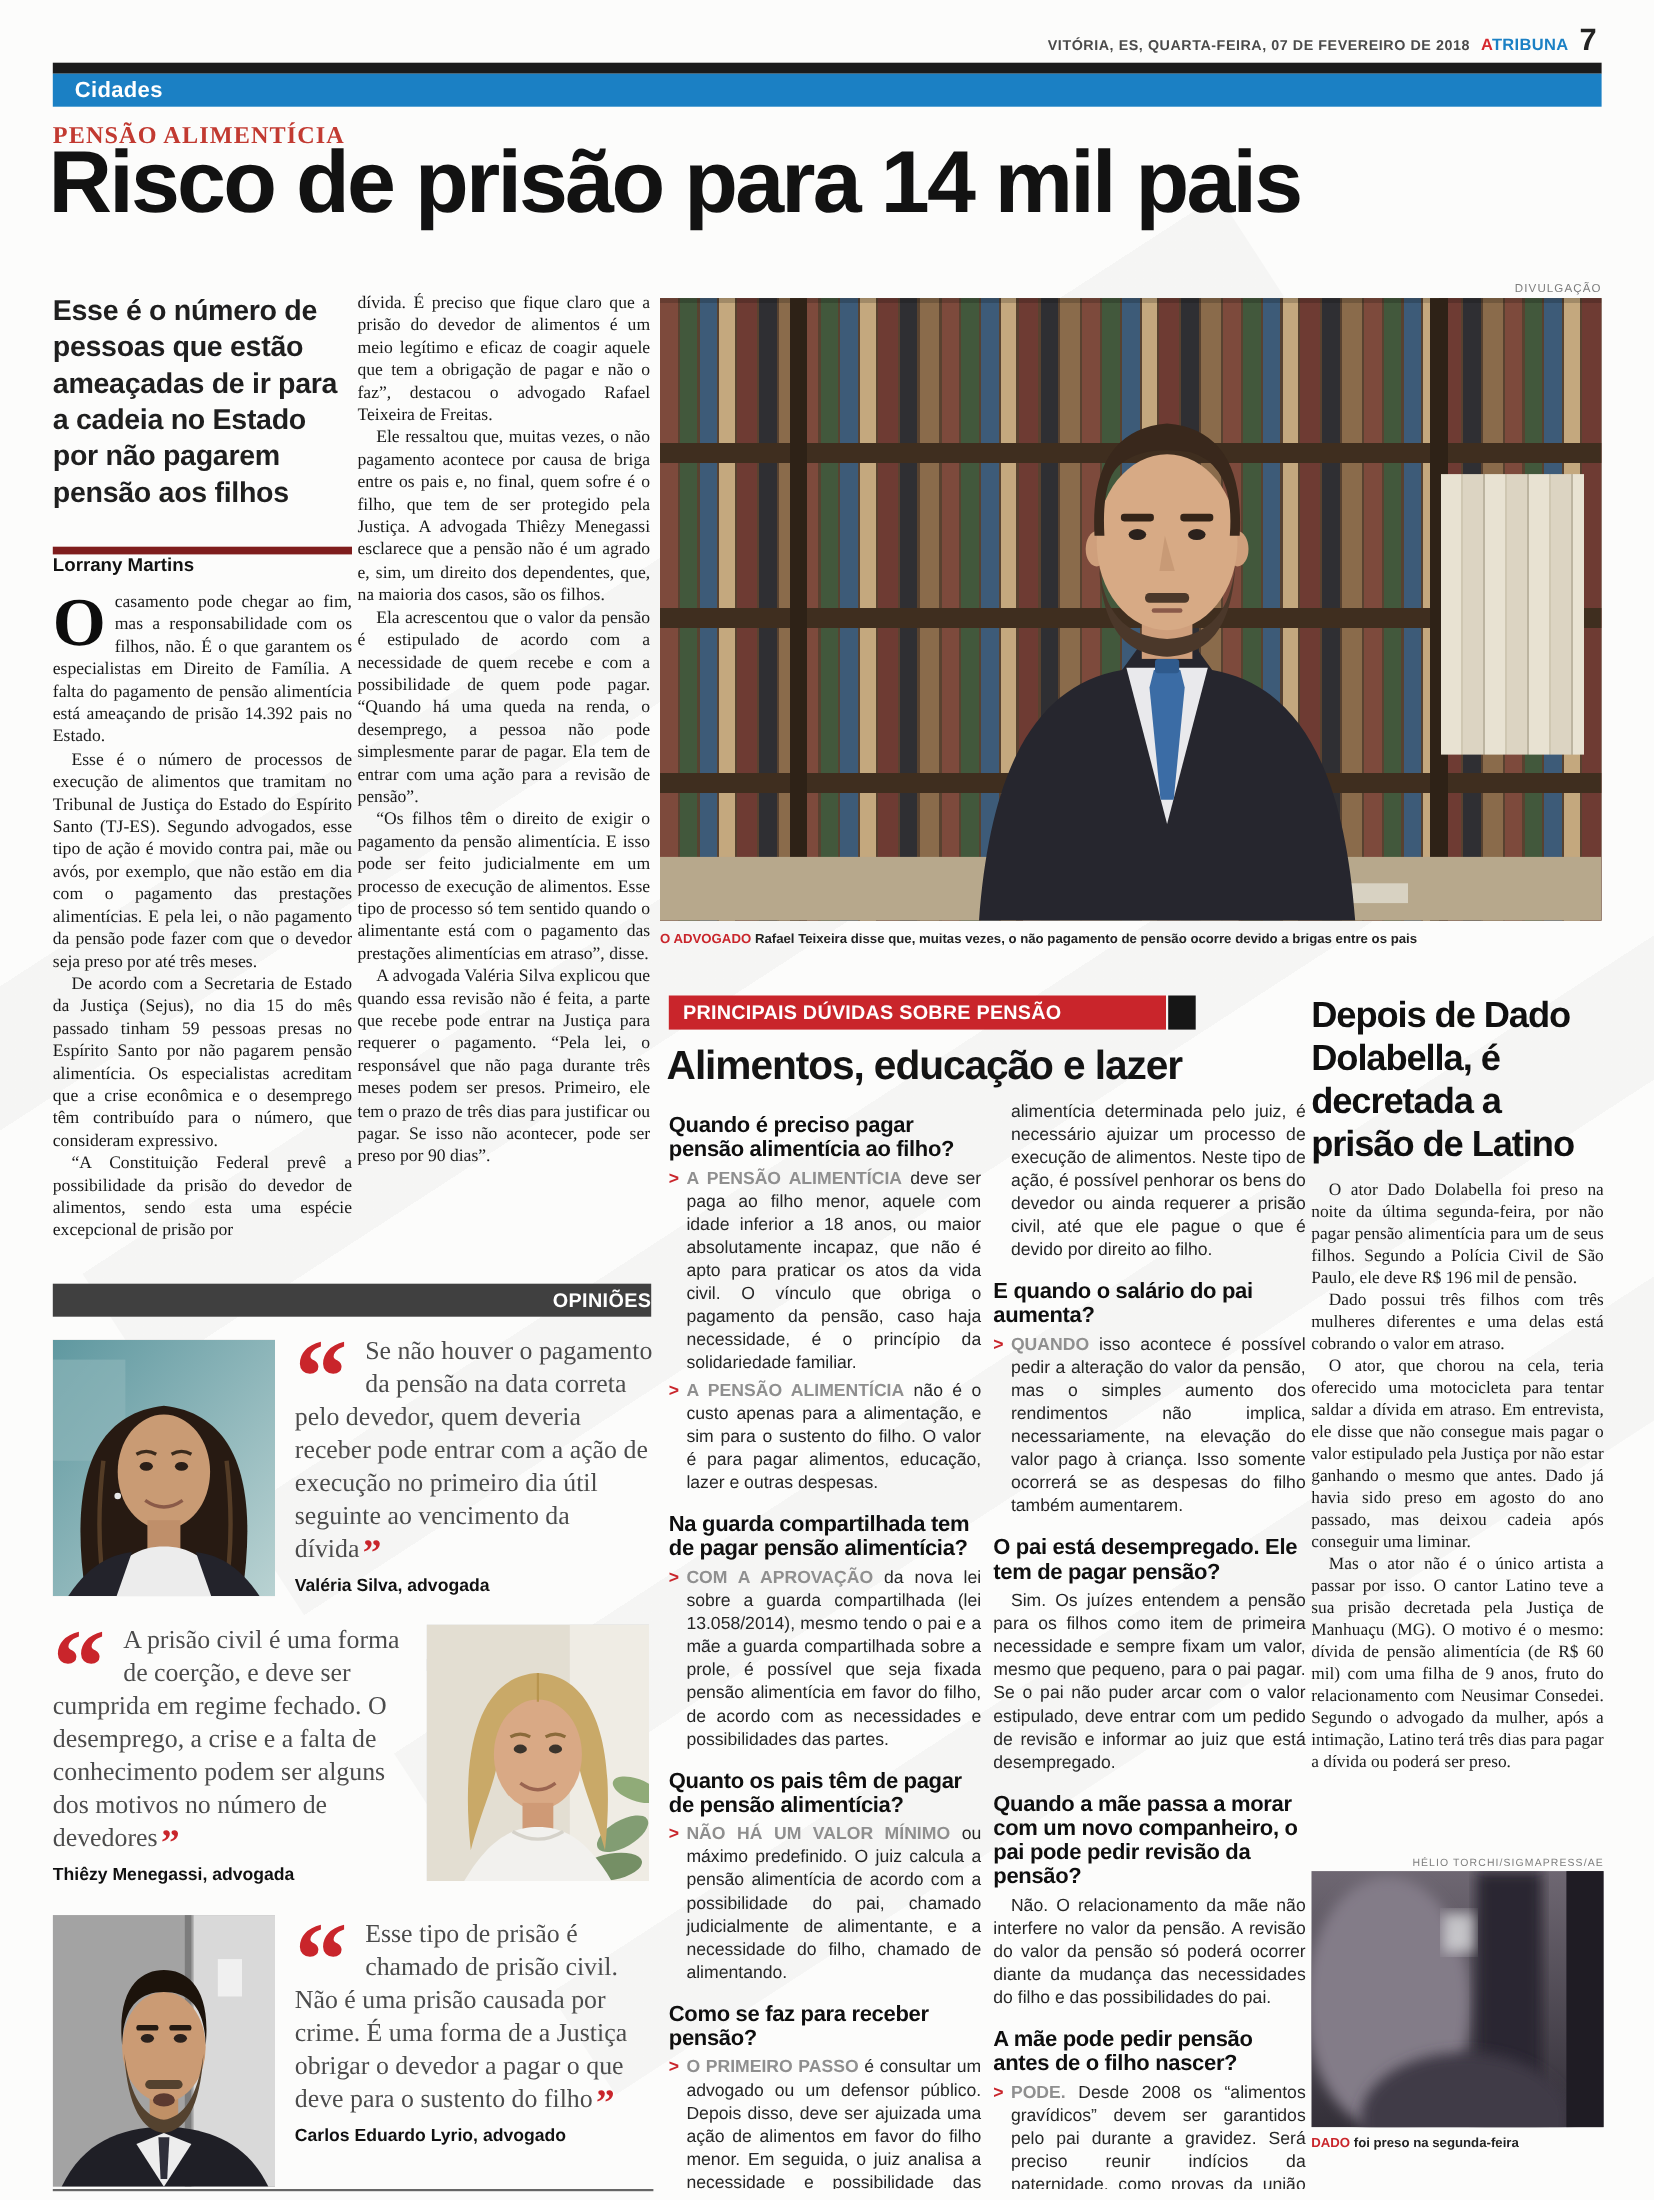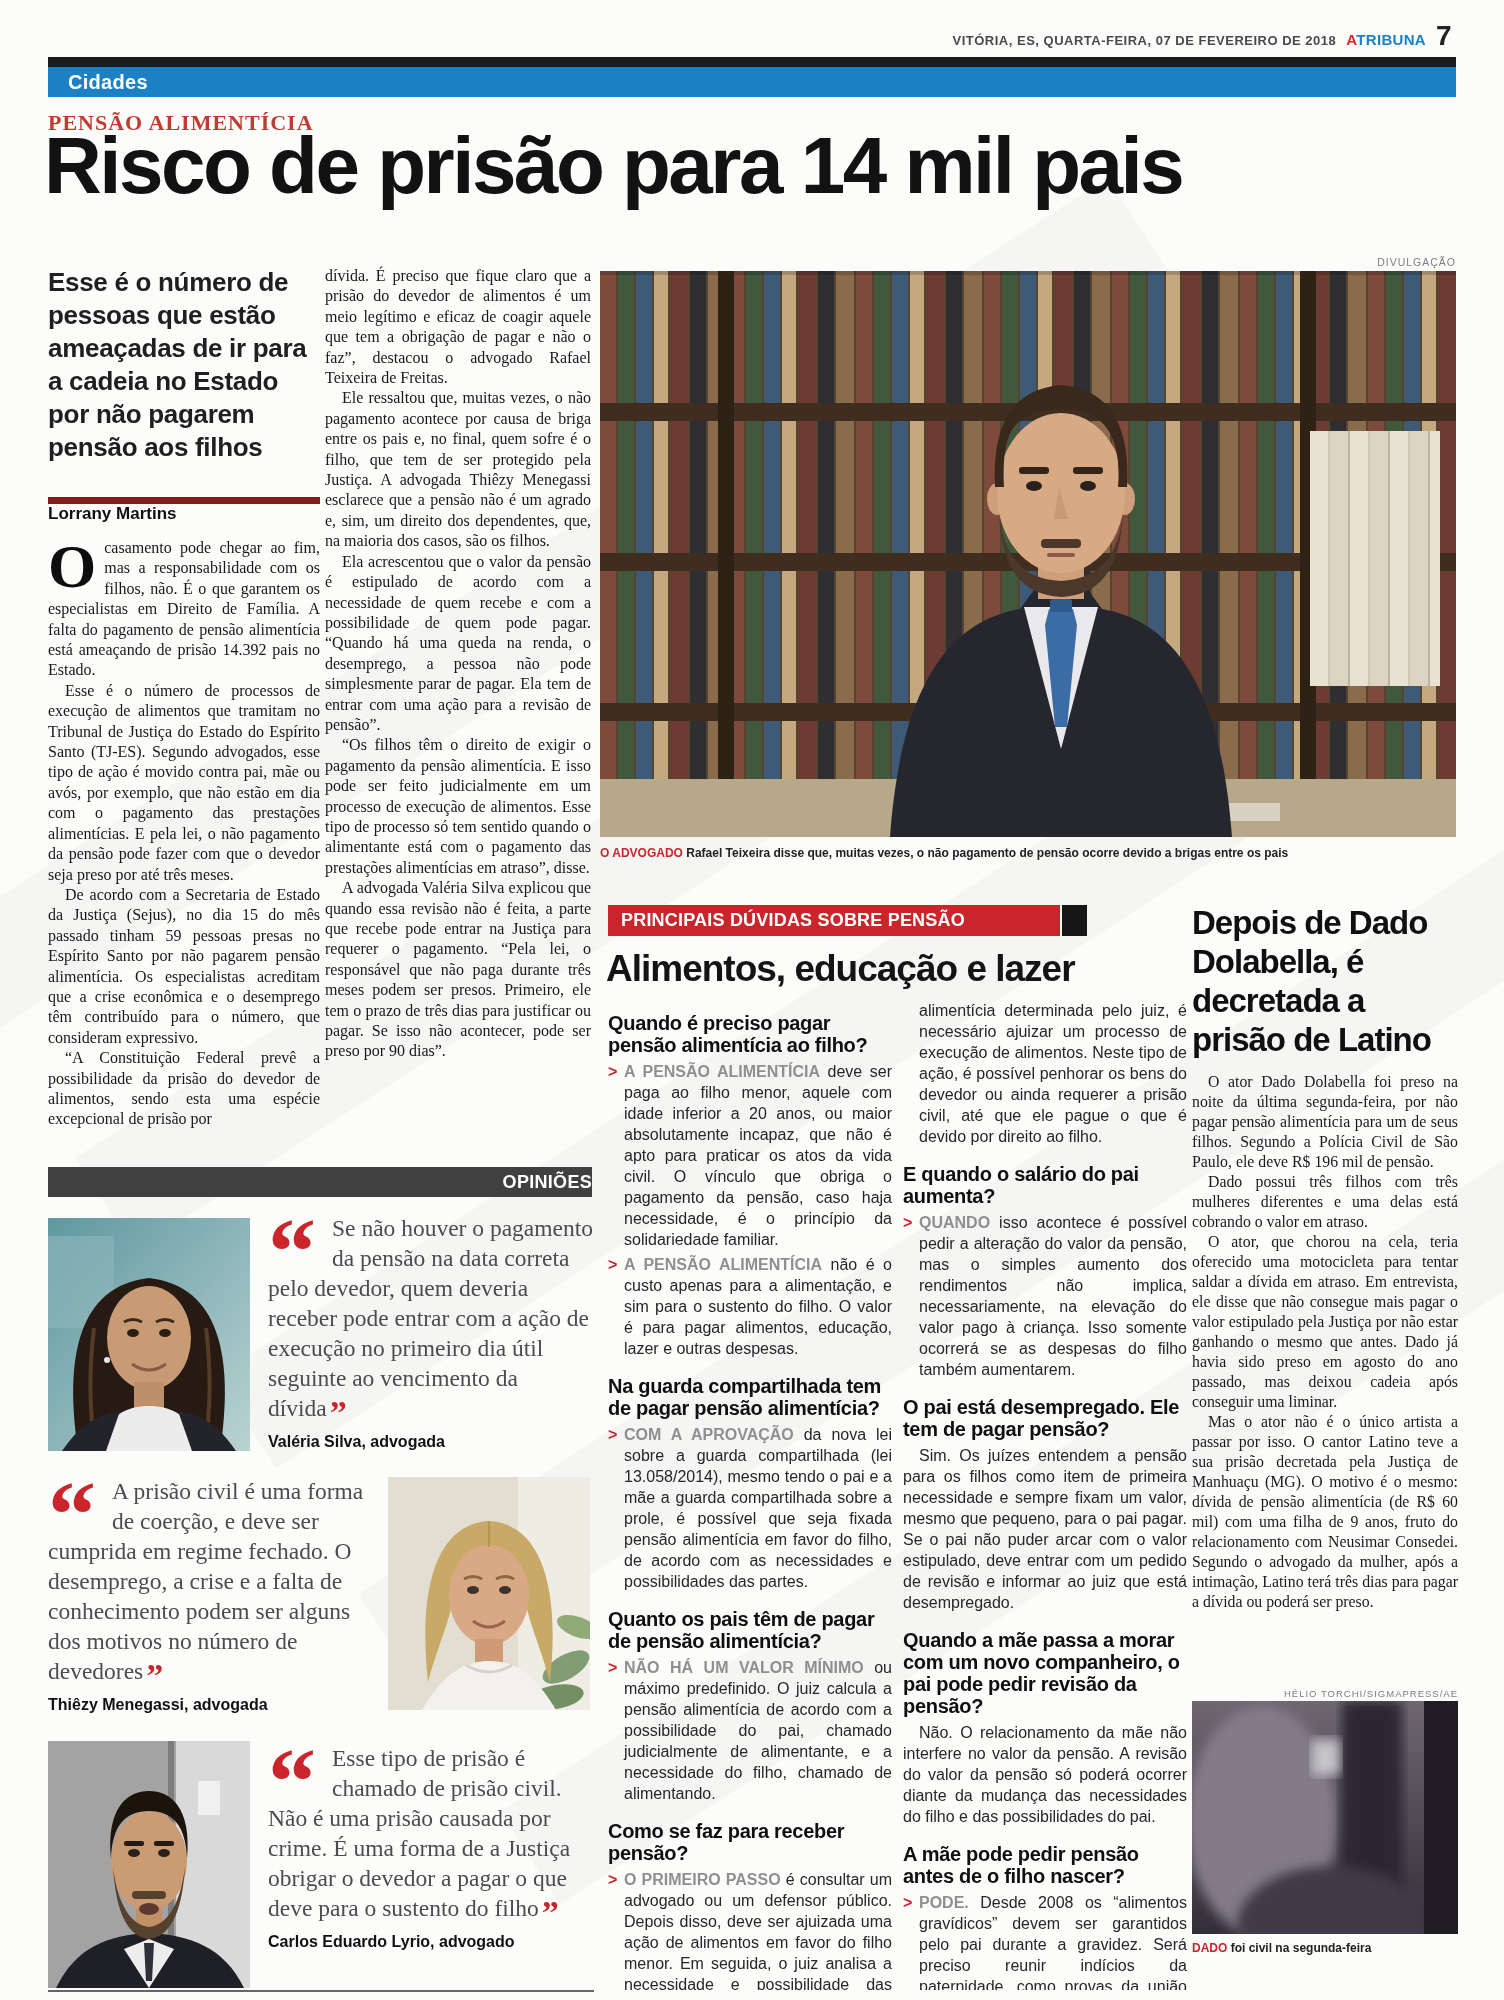--- a/index.html
+++ b/index.html
@@ -190,21 +190,21 @@
     <span class="cap-lead">O ADVOGADO</span>
     <span>Rafael Teixeira disse que, muitas vezes, o não pagamento de pensão ocorre devido a brigas entre os pais</span>
   </p>
 
   <div class="qa-banner">PRINCIPAIS DÚVIDAS SOBRE PENSÃO</div>
   <div class="qa-banner-square"></div>
   <h2 class="qa-title">Alimentos, educação e lazer</h2>
 
   <div class="qa-col qa-col1">
     <h3 class="q">Quando é preciso pagar pensão alimentícia ao filho?</h3>
-    <p class="ans"><span class="lead">A PENSÃO ALIMENTÍCIA</span> <span>deve ser paga ao filho menor, aquele com idade inferior a 20 anos, ou maior absolutamente incapaz, que não é apto para praticar os atos da vida civil. O vínculo que obriga o pagamento da pensão, caso haja necessidade, é o princípio da solidariedade familiar.</span></p>
+    <p class="ans"><span class="lead">A PENSÃO ALIMENTÍCIA</span> <span>deve ser paga ao filho menor, aquele com idade inferior a 18 anos, ou maior absolutamente incapaz, que não é apto para praticar os atos da vida civil. O vínculo que obriga o pagamento da pensão, caso haja necessidade, é o princípio da solidariedade familiar.</span></p>
     <p class="ans"><span class="lead">A PENSÃO ALIMENTÍCIA</span> <span>não é o custo apenas para a alimentação, e sim para o sustento do filho. O valor é para pagar alimentos, educação, lazer e outras despesas.</span></p>
     <h3 class="q">Na guarda compartilhada tem de pagar pensão alimentícia?</h3>
     <p class="ans"><span class="lead">COM A APROVAÇÃO</span> <span>da nova lei sobre a guarda compartilhada (lei 13.058/2014), mesmo tendo o pai e a mãe a guarda compartilhada sobre a prole, é possível que seja fixada pensão alimentícia em favor do filho, de acordo com as necessidades e possibilidades das partes.</span></p>
     <h3 class="q">Quanto os pais têm de pagar de pensão alimentícia?</h3>
     <p class="ans"><span class="lead">NÃO HÁ UM VALOR MÍNIMO</span> <span>ou máximo predefinido. O juiz calcula a pensão alimentícia de acordo com a possibilidade do pai, chamado judicialmente de alimentante, e a necessidade do filho, chamado de alimentando.</span></p>
     <h3 class="q">Como se faz para receber pensão?</h3>
     <p class="ans"><span class="lead">O PRIMEIRO PASSO</span> <span>é consultar um advogado ou um defensor público. Depois disso, deve ser ajuizada uma ação de alimentos em favor do filho menor. Em seguida, o juiz analisa a necessidade e possibilidade das partes e estimula um valor.</span></p>
 
   </div>
 
@@ -243,21 +243,21 @@
       <rect width="266" height="233" fill="url(#dbg)"></rect>
       <ellipse cx="70" cy="120" rx="75" ry="115" fill="#837b88" filter="url(#blur1)"></ellipse>
       <rect x="150" y="0" width="60" height="233" fill="#2c2833" filter="url(#blur1)"></rect>
       <rect x="120" y="38" width="28" height="36" fill="#cfcfd2" opacity="0.9" filter="url(#blur1)"></rect>
       <ellipse cx="140" cy="225" rx="95" ry="60" fill="#403a46" filter="url(#blur1)"></ellipse>
       <rect x="232" y="0" width="34" height="233" fill="#1f1c24"></rect>
     </svg>
   </div>
   <p class="caption latino-caption">
     <span class="cap-lead">DADO</span>
-    <span>foi civil na segunda-feira</span>
+    <span>foi preso na segunda-feira</span>
   </p>
 
   <div class="op-banner">OPINIÕES</div>
 
   <div class="op-credit c1">ACERVO PESSOAL</div>
   <div class="op-photo p1">
     <svg viewBox="0 0 202 233" width="202" height="233">
       <defs>
           <linearGradient id="vbg" x1="0" y1="0" x2="1" y2="1">
         <stop offset="0" stop-color="#5f98a0"></stop>

